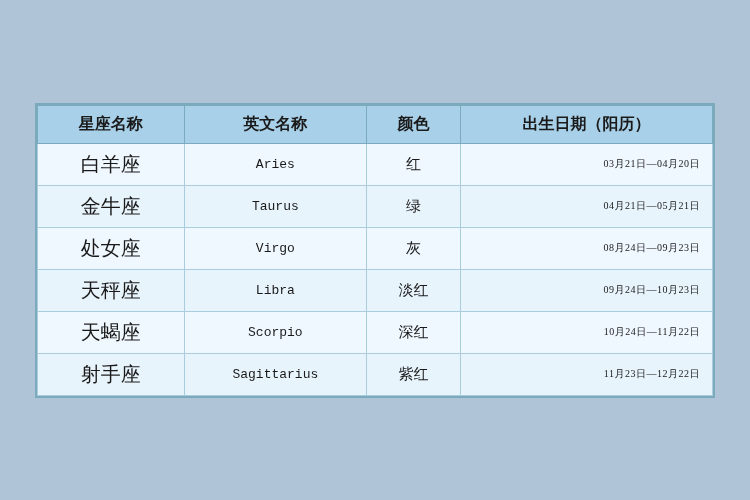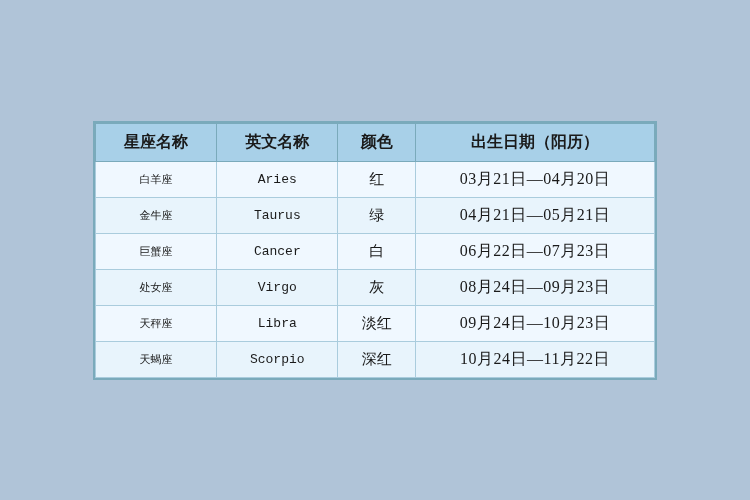--- a/index.html
+++ b/index.html
@@ -14,21 +14,21 @@
       justify-content: center;
       align-items: center;
       width: 750px;
       height: 500px;
       font-family: "SimSun", "宋体", serif;
     }
 
     .table-container {
       background-color: #ddeeff;
       border: 2px solid #7aaabb;
-      width: 564px;
+      width: 680px;
     }
 
     table {
       width: 100%;
       border-collapse: collapse;
     }
 
     thead tr {
       background-color: #a8d0e8;
     }
@@ -52,31 +52,32 @@
 
     tbody td {
       border: 1px solid #aaccdd;
       padding: 7px 12px;
       text-align: center;
       font-size: 15px;
       color: #1a1a1a;
     }
 
     tbody td:first-child {
-      font-size: 11px;
+      font-size: 20px;
     }
 
     tbody td:nth-child(2) {
       font-size: 13px;
       font-family: Liberation Mono, monospace;
     }
 
     tbody td:nth-child(4) {
-      font-size: 16px;
+      font-size: 10px;
       letter-spacing: 0.5px;
+      text-align: right;
     }
   </style>
 </head>
 <body>
 
 <div class="table-container">
   <table>
     <thead>
       <tr>
         <th>星座名称</th>
@@ -92,38 +93,38 @@
           <td>红</td>
           <td>03月21日—04月20日</td>
         </tr>
         <tr>
           <td>金牛座</td>
           <td>Taurus</td>
           <td>绿</td>
           <td>04月21日—05月21日</td>
         </tr>
         <tr>
-          <td>巨蟹座</td>
-          <td>Cancer</td>
-          <td>白</td>
-          <td>06月22日—07月23日</td>
-        </tr>
-        <tr>
           <td>处女座</td>
           <td>Virgo</td>
           <td>灰</td>
           <td>08月24日—09月23日</td>
         </tr>
         <tr>
           <td>天秤座</td>
           <td>Libra</td>
           <td>淡红</td>
           <td>09月24日—10月23日</td>
         </tr>
         <tr>
           <td>天蝎座</td>
           <td>Scorpio</td>
           <td>深红</td>
           <td>10月24日—11月22日</td>
         </tr>
+        <tr>
+          <td>射手座</td>
+          <td>Sagittarius</td>
+          <td>紫红</td>
+          <td>11月23日—12月22日</td>
+        </tr>
       </tbody>
   </table>
 </div>
 
 </body></html>

